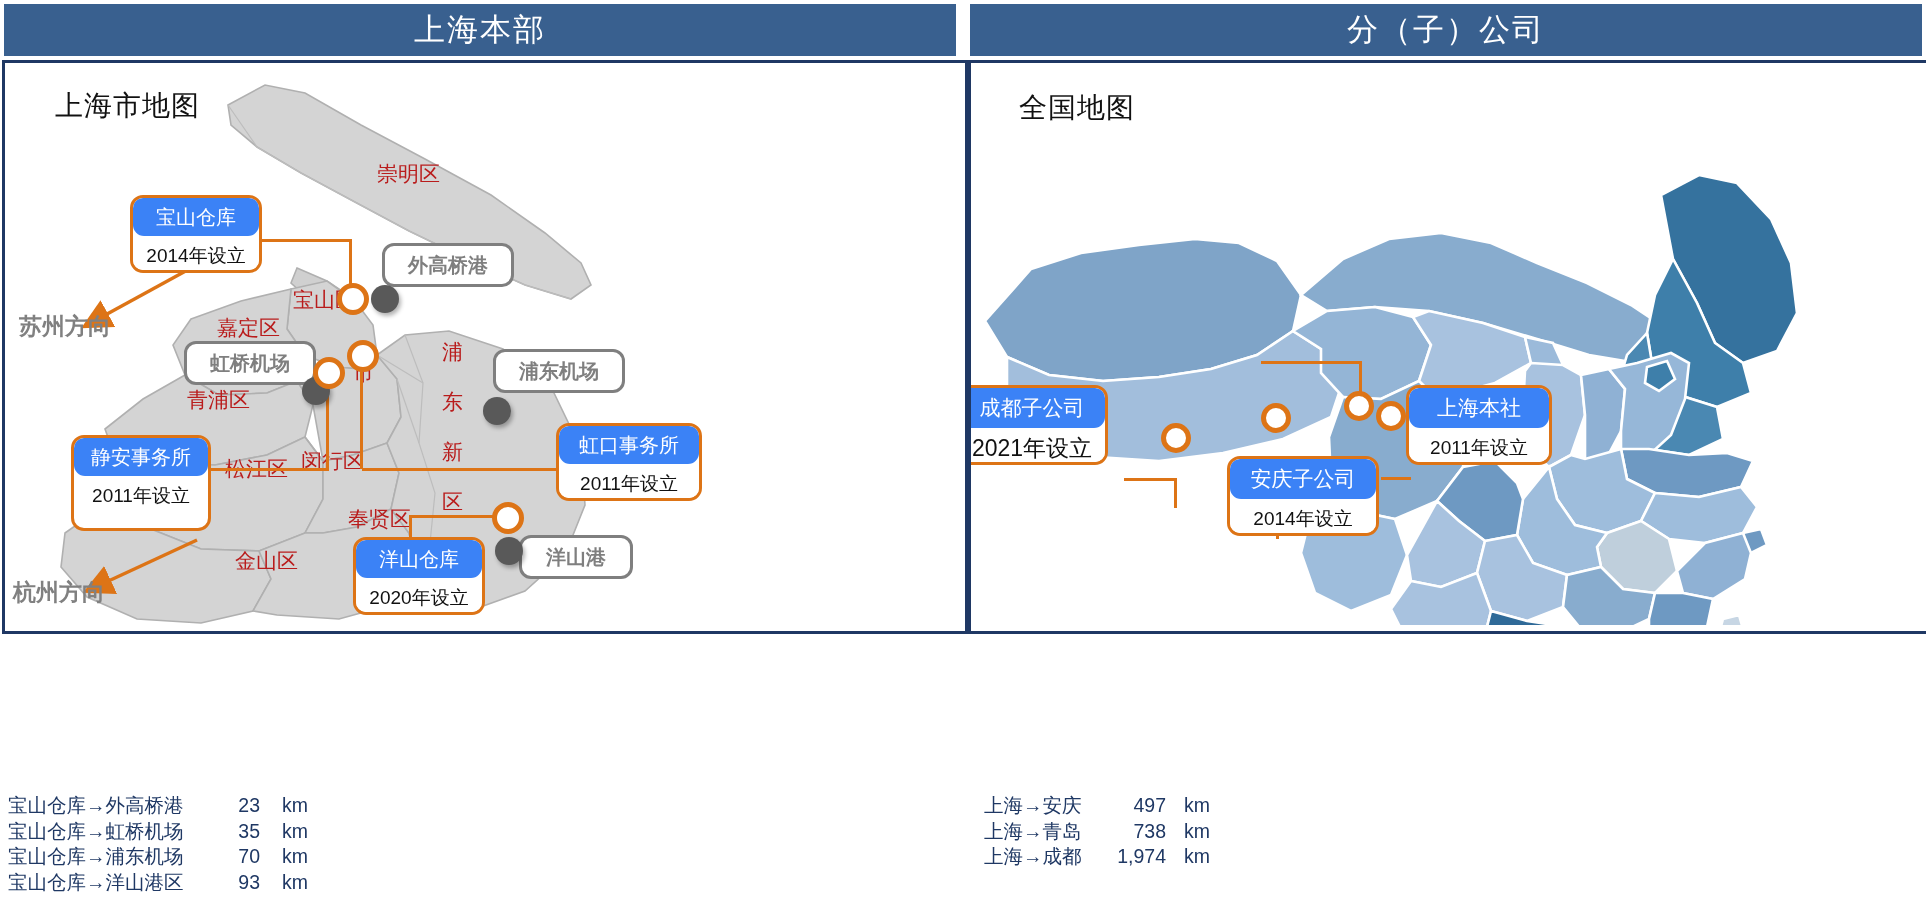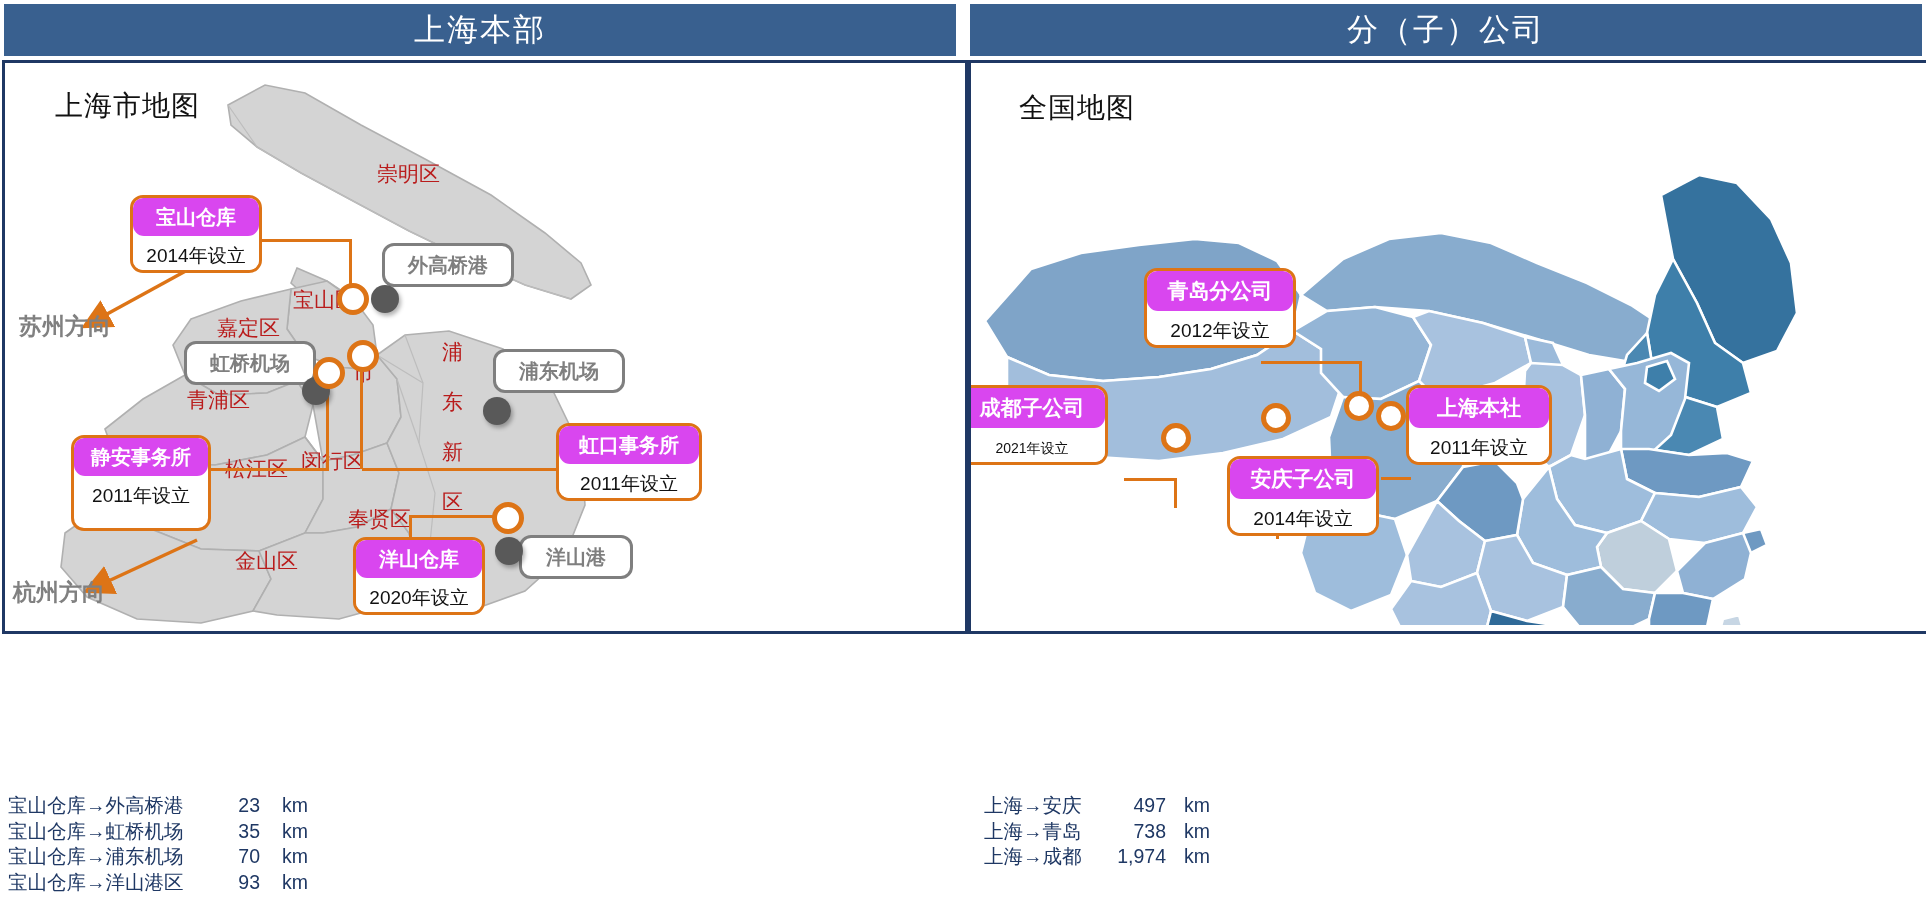--- a/index.html
+++ b/index.html
@@ -16,21 +16,21 @@
   
   .panel{position:absolute;top:60px;height:568px;border:3px solid #1f3864;background:#fff;overflow:hidden;}
   .panel-left{left:2px;width:960px;}
   .panel-right{left:968px;width:956px;}
 
   .maptitle{position:absolute;font-size:28px;color:#111;letter-spacing:1px;}
 
   
   .callout{position:absolute;border:3px solid #DD7416;border-radius:13px;background:#fff;
            box-sizing:border-box;overflow:hidden;z-index:30;}
-  .callout .ttl{background:#d946ef;color:#fff;font-weight:bold;text-align:center;
+  .callout .ttl{background:#3b82f6;color:#fff;font-weight:normal;text-align:center;
                 border-radius:9px 9px 11px 11px;}
   .callout .sub{color:#111;text-align:center;background:#fff;}
 
   
   .greybox{position:absolute;border:3px solid #7F7F7F;border-radius:12px;background:#fff;
            color:#7F7F7F;font-weight:bold;display:flex;align-items:center;justify-content:center;
            z-index:30;box-sizing:border-box;}
 
   
   .ring{position:absolute;border:5px solid #DD7416;background:#fff;border-radius:50%;z-index:35;box-sizing:border-box;}
@@ -311,28 +311,24 @@
     <div class="ln" style="left:306px;top:424px;width:60px;height:3px;"></div>
     <div class="ln" style="left:305px;top:424px;width:3px;height:52px;"></div>
 
     <div class="ln" style="left:410px;top:414px;width:30px;height:3px;"></div>
 
     <div class="ring" style="left:373px;top:328px;width:30px;height:30px;"></div>
     <div class="ring" style="left:190px;top:360px;width:30px;height:30px;"></div>
     <div class="ring" style="left:290px;top:340px;width:30px;height:30px;"></div>
     <div class="ring" style="left:405px;top:338px;width:30px;height:30px;"></div>
 
-    <div class="callout" style="left:173px;top:205px;width:152px;height:80px;">
-      <div class="ttl" style="height:40px;line-height:40px;font-size:21px;">青岛分公司</div>
-      <div class="sub" style="height:40px;line-height:40px;font-size:19px;">2012年设立</div>
-    </div>
 
     <div class="callout" style="left:-15px;top:322px;width:152px;height:80px;">
       <div class="ttl" style="height:40px;line-height:40px;font-size:21px;">成都子公司</div>
-      <div class="sub" style="height:40px;line-height:40px;font-size:14px;">2021年设立</div>
+      <div class="sub" style="height:40px;line-height:40px;font-size:23px;">2021年设立</div>
     </div>
 
     <div class="callout" style="left:435px;top:322px;width:146px;height:80px;">
       <div class="ttl" style="height:40px;line-height:40px;font-size:21px;">上海本社</div>
       <div class="sub" style="height:40px;line-height:40px;font-size:19px;">2011年设立</div>
     </div>
 
     <div class="callout" style="left:256px;top:393px;width:152px;height:80px;">
       <div class="ttl" style="height:40px;line-height:40px;font-size:21px;">安庆子公司</div>
       <div class="sub" style="height:40px;line-height:40px;font-size:19px;">2014年设立</div>

